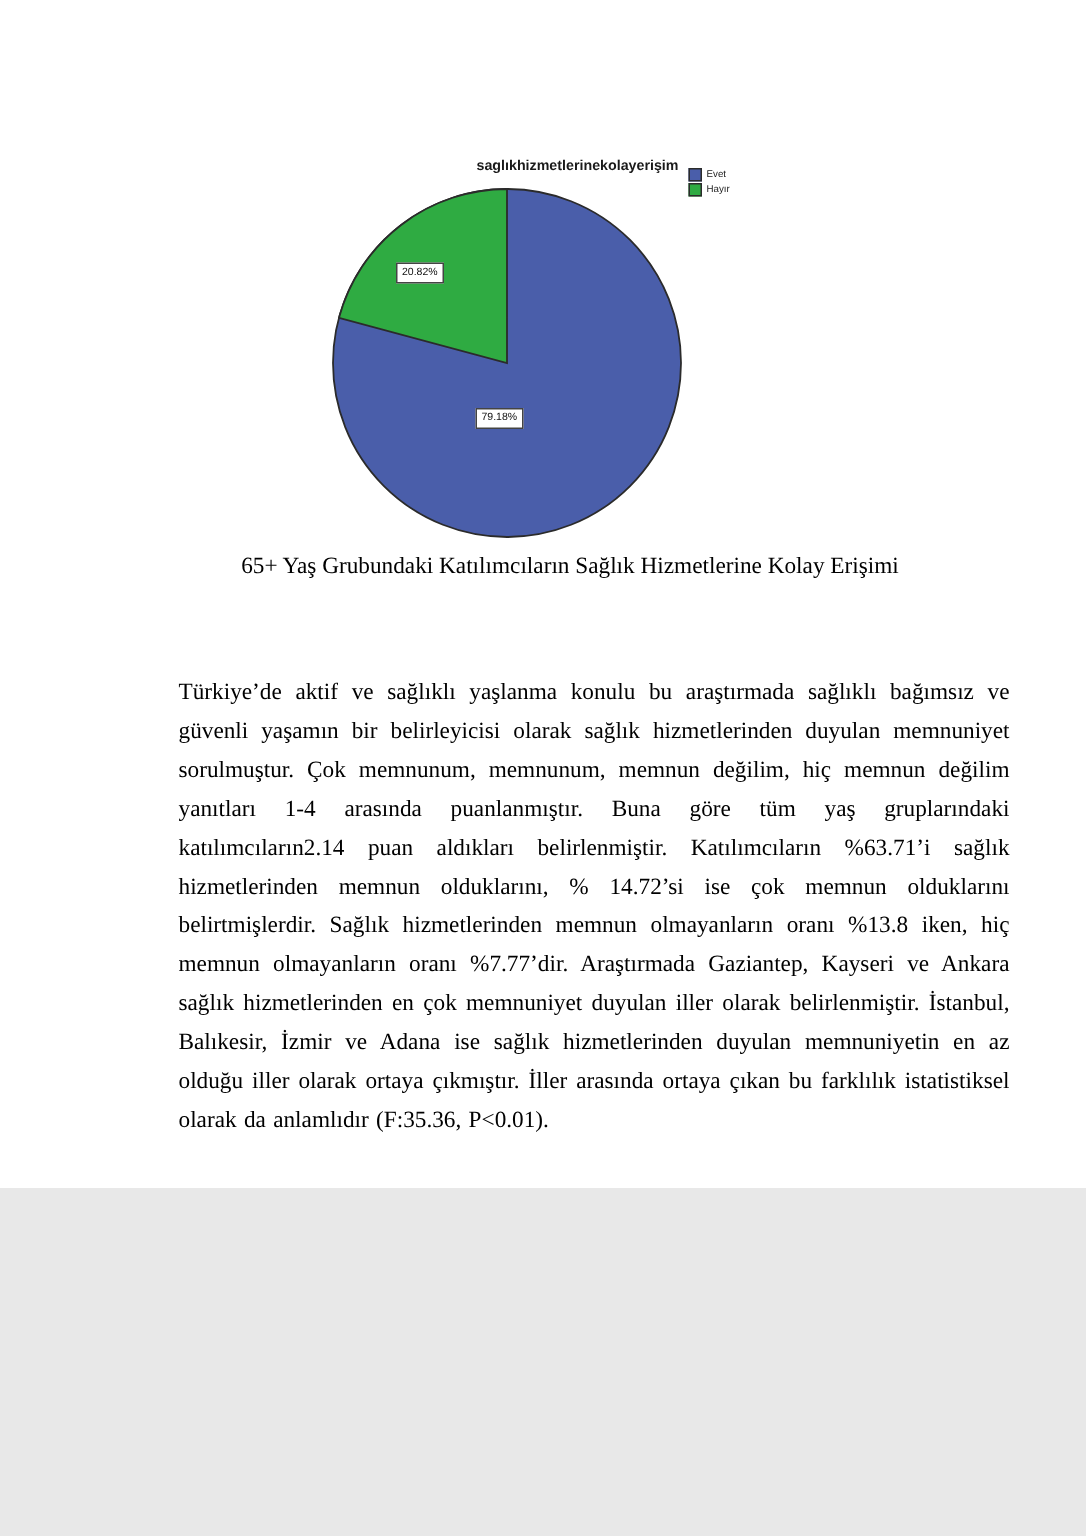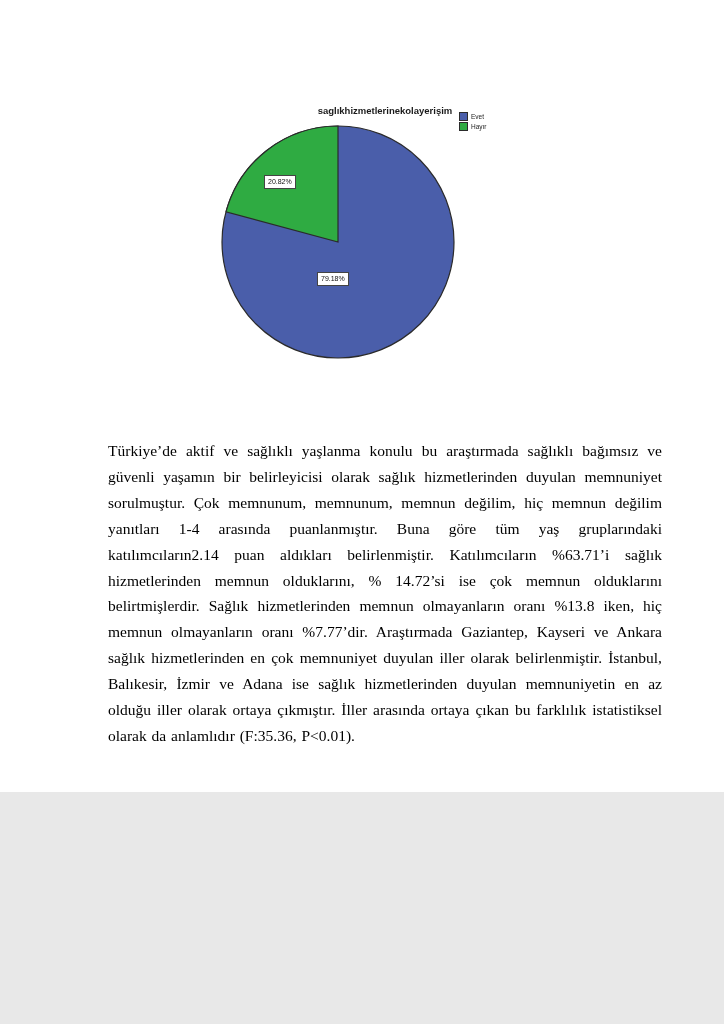--- a/index.html
+++ b/index.html
@@ -87,21 +87,21 @@
     width: 554px;
     margin: 0;
     font-size: 15.5px;
     font-weight: bold;
   }
   .body-text {
     position: absolute;
     top: 433px;
     left: 103px;
     width: 554px;
-    margin: 5px;
+    margin: 16px;
     font-size: 15.5px;
     line-height: 25.9px;
     text-align: justify;
     text-align-last: left;
     word-spacing: 1px;
   }
   .page-number {
     position: absolute;
     top: 945px;
     left: 618px;
@@ -132,19 +132,20 @@
 
     <svg class="pie-svg" width="234" height="234" viewBox="-117 -117 234 234">
       <circle r="116" fill="#4a5eaa" stroke="#2b2b2b" stroke-width="1.2"></circle>
       <path d="M0 0 L0 -116 A116 116 0 0 0 -112.0 -30.1 Z" fill="#2fab42" stroke="#2b2b2b" stroke-width="1.2"></path>
     </svg>
 
     <div class="slice-label label-hayir">20.82%</div>
     <div class="slice-label label-evet">79.18%</div>
   </div>
 
+  <div class="figure-caption">65+ Yaş Grubundaki Katılımcıların Sağlık Hizmetlerine Kolay Erişimi</div>
 
 
   <p class="body-text">Türkiye’de aktif ve sağlıklı yaşlanma konulu bu araştırmada sağlıklı bağımsız ve güvenli yaşamın bir belirleyicisi olarak sağlık hizmetlerinden duyulan memnuniyet sorulmuştur. Çok memnunum, memnunum, memnun değilim, hiç memnun değilim yanıtları 1-4 arasında puanlanmıştır. Buna göre tüm yaş gruplarındaki katılımcıların2.14 puan aldıkları belirlenmiştir. Katılımcıların %63.71’i sağlık hizmetlerinden memnun olduklarını, % 14.72’si ise çok memnun olduklarını belirtmişlerdir. Sağlık hizmetlerinden memnun olmayanların oranı %13.8 iken, hiç memnun olmayanların oranı %7.77’dir. Araştırmada Gaziantep, Kayseri ve Ankara sağlık hizmetlerinden en çok memnuniyet duyulan iller olarak belirlenmiştir. İstanbul, Balıkesir, İzmir ve Adana ise sağlık hizmetlerinden duyulan memnuniyetin en az olduğu iller olarak ortaya çıkmıştır. İller arasında ortaya çıkan bu farklılık istatistiksel olarak da anlamlıdır (F:35.36, P&lt;0.01).</p>
 
   <div class="page-number">116</div>
 
 </div>
 
 </body></html>

